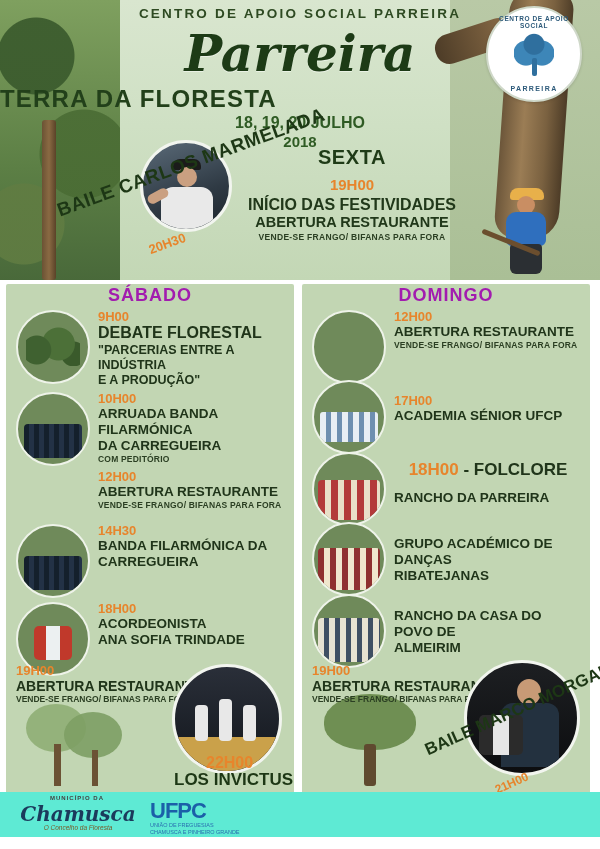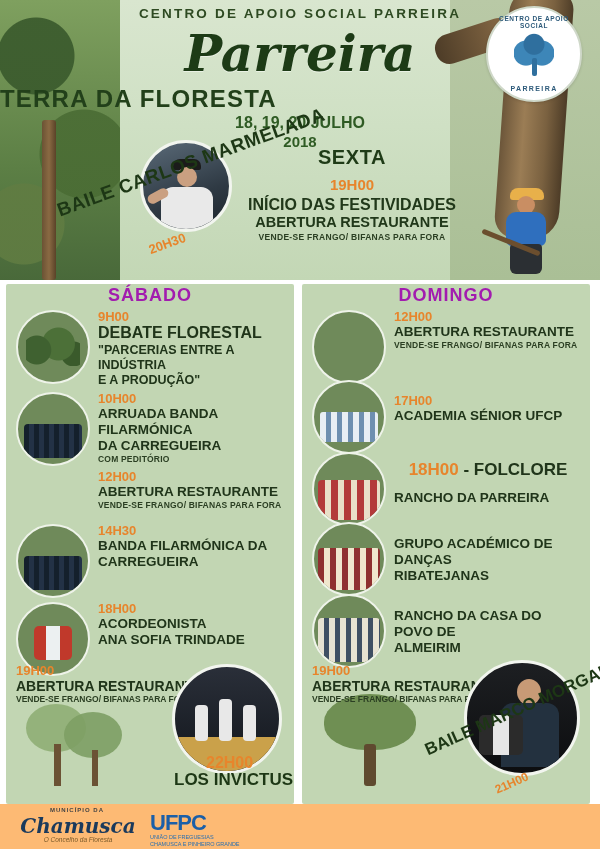--- a/index.html
+++ b/index.html
@@ -217,21 +217,21 @@
 
   .oliveart{position:absolute;left:14px;bottom:18px;width:110px;height:92px;}
   .oliveart .c{position:absolute;left:8px;top:0;width:92px;height:56px;border-radius:50% 50% 45% 45%;background:#6f8f53;}
   .oliveart .tr{position:absolute;left:48px;top:50px;width:12px;height:42px;background:#5f4a2f;border-radius:3px;}
 
   
   .folclore{position:absolute;left:92px;top:0;font-size:17px;font-weight:700;color:#20351a;}
   .folclore .t{color:#e7852c;}
 
   
-  .footer{position:absolute;left:0;bottom:0;width:600px;height:45px;background:#fdba74;}
+  .footer{position:absolute;left:0;bottom:12px;width:600px;height:45px;background:#5eead4;}
   .f-muni{position:absolute;left:34px;top:3px;font-size:6px;letter-spacing:1px;color:#444;text-align:center;width:86px;font-weight:700;}
   .f-cham{position:absolute;left:16px;top:10px;width:124px;text-align:center;
     font-family:"DejaVu Serif", serif;font-style:italic;font-weight:700;font-size:20px;color:#1b3a5c;}
   .f-cham-sub{position:absolute;left:16px;top:32px;width:124px;text-align:center;font-size:6.5px;color:#7a5a2a;font-style:italic;}
   .f-ufpc{position:absolute;left:150px;top:6px;font-size:22px;font-weight:700;color:#1b5fa8;letter-spacing:-1px;text-align:center;}
   .f-ufpc-sub{position:absolute;left:150px;top:30px;font-size:5.5px;color:#2a6fb0;line-height:1.25;width:96px;}
 </style>
 </head>
 <body>
 

